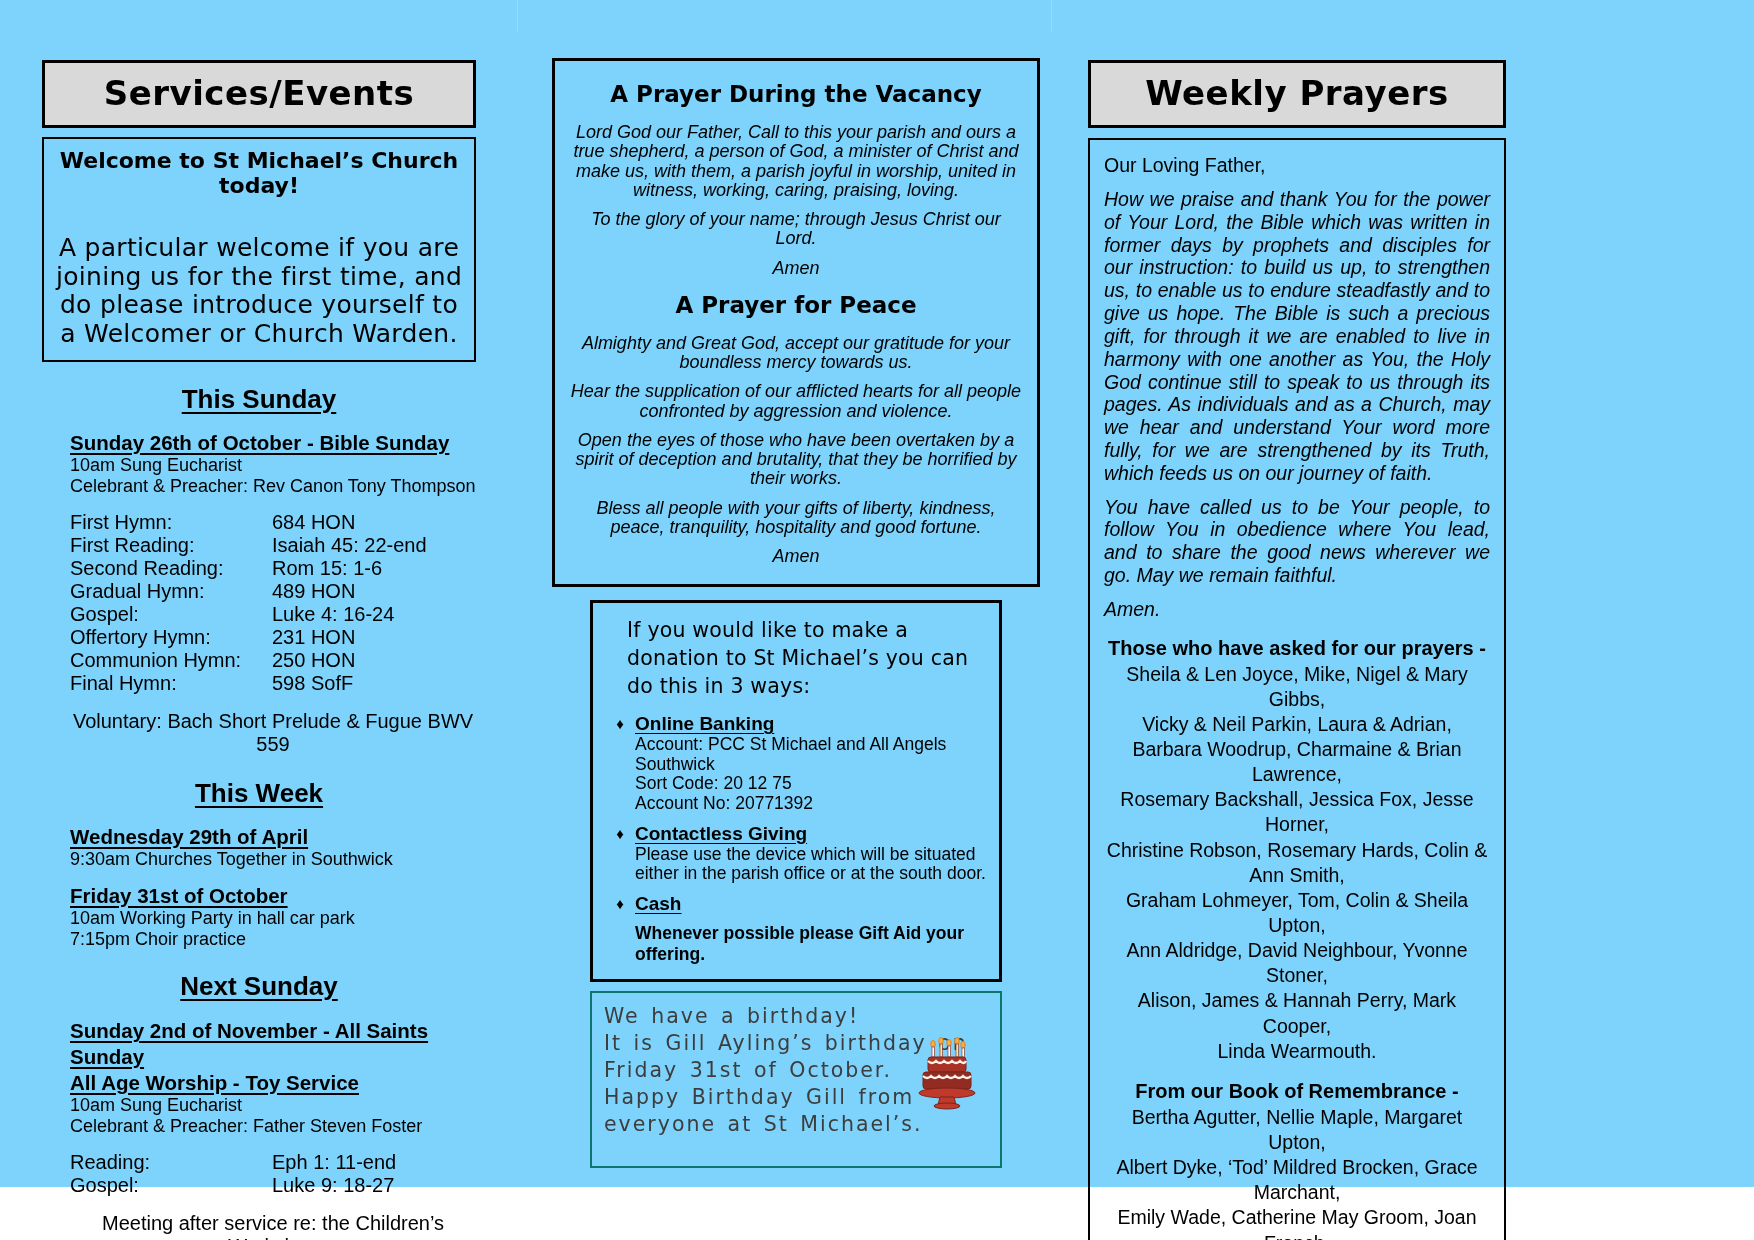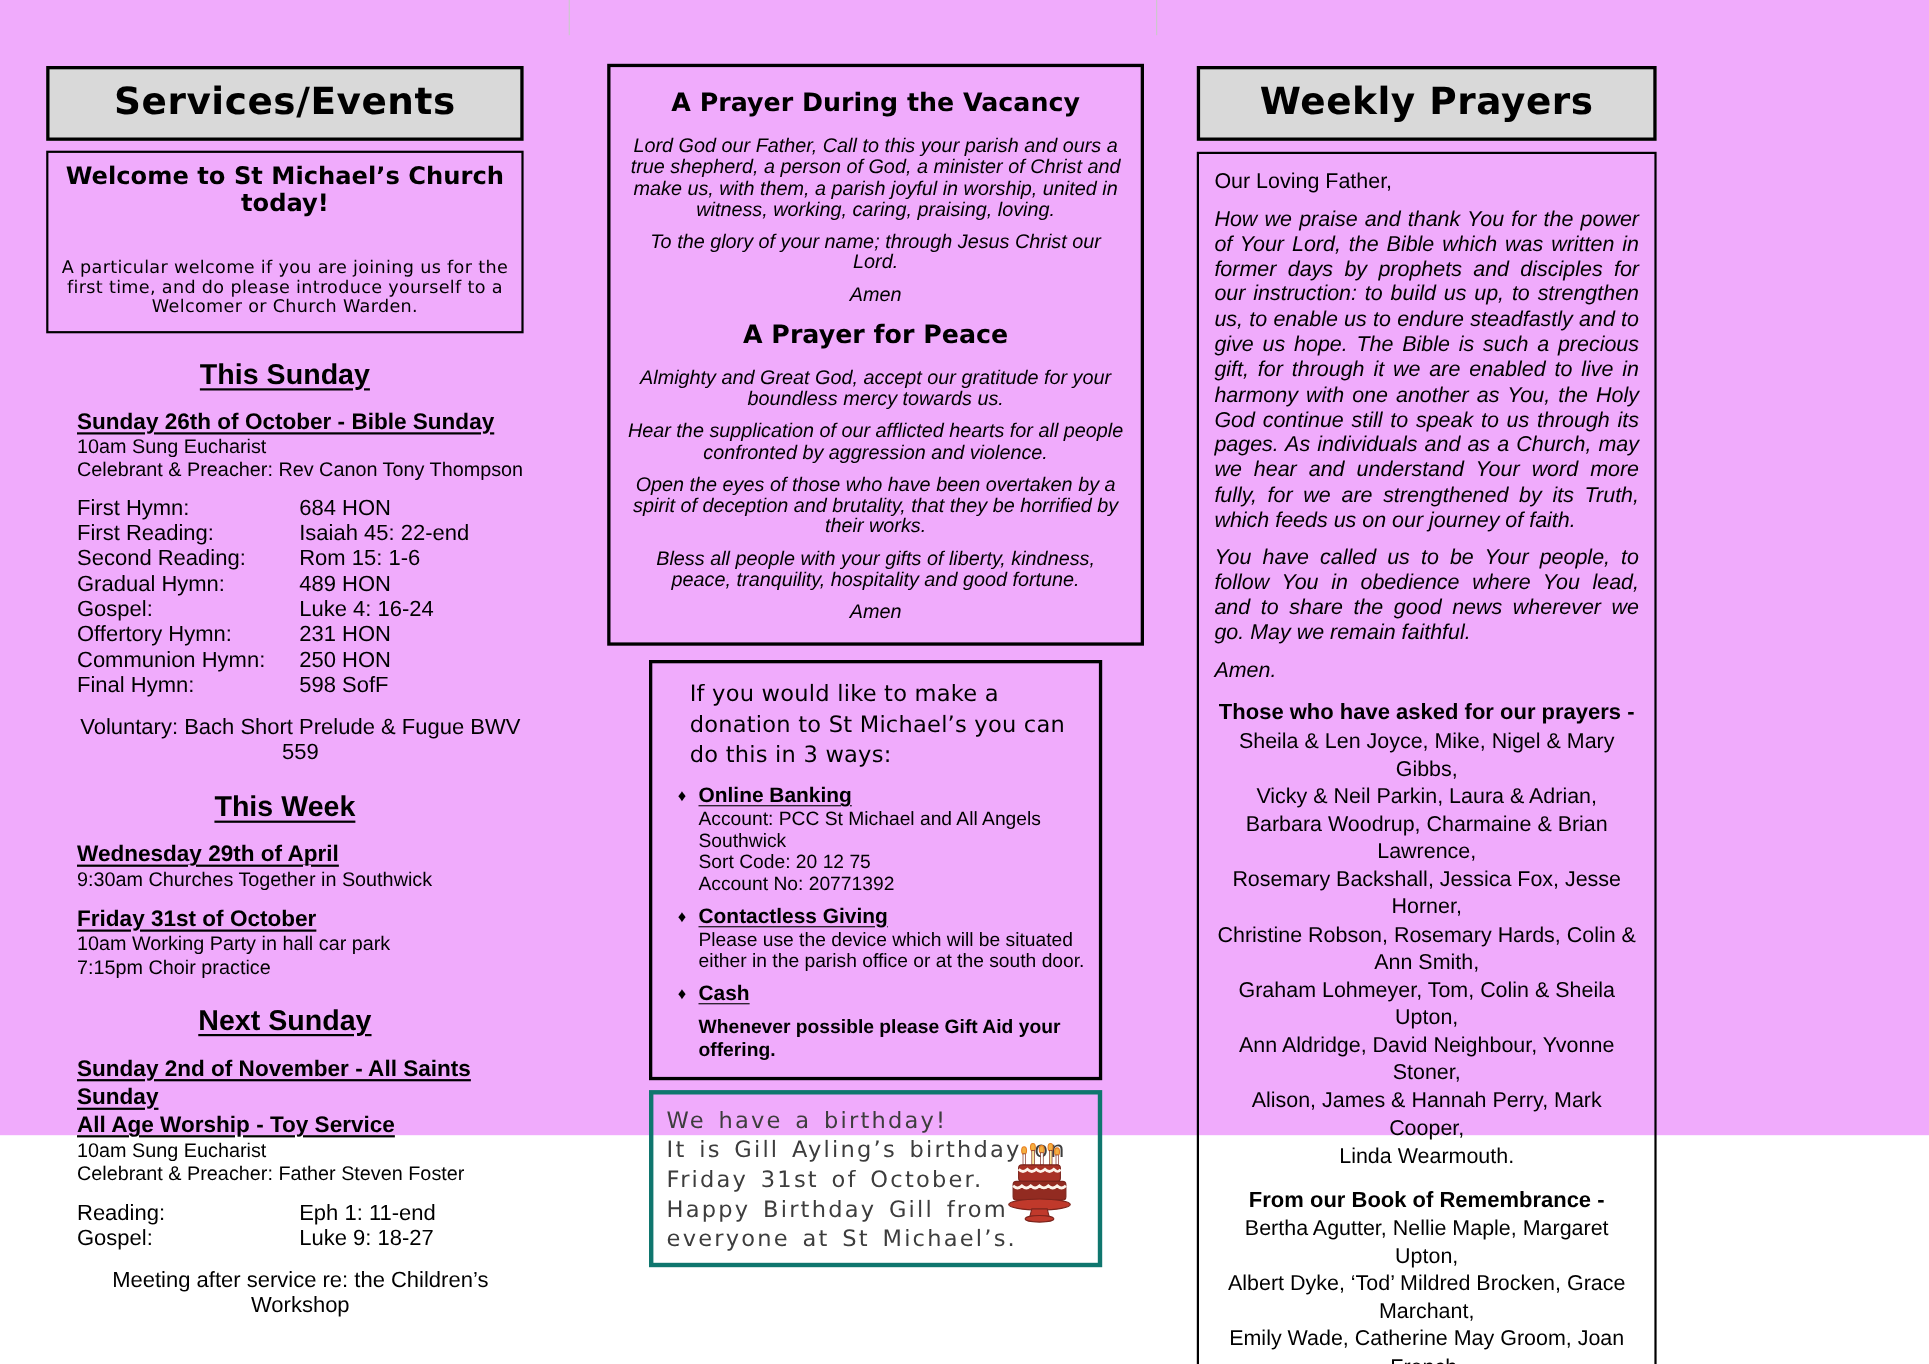--- a/index.html
+++ b/index.html
@@ -1,34 +1,34 @@
 <!DOCTYPE html>
 <html><head>
 <meta charset="utf-8">
 <style>
   * { margin:0; padding:0; box-sizing:border-box; }
   html,body { width:1754px; height:1240px; background:#ffffff; overflow:hidden;
               font-family:"Liberation Sans", sans-serif; color:#000; }
-  .page { position:relative; width:1754px; height:1032px; background:#f0abfc; }
+  .page { position:relative; width:1754px; height:1187px; background:#7dd3fc; }
 
   .fold-mark { position:absolute; top:0; width:1px; height:32px; background:#c9c9c9; }
   .fold-a { left:517px; } .fold-b { left:1051px; }
 
   .col { position:absolute; }
   .col-left  { left:42px;  top:60px; width:434px; }
   .col-mid   { left:552px; top:58px; width:488px; }
   .col-right { left:1088px; top:60px; width:418px; }
 
   .hdr-box { border:3px solid #000; background:#d9d9d9; text-align:center;
              padding:10px 0 12px; font-weight:bold; font-size:34px;
              font-family:"DejaVu Sans", sans-serif; letter-spacing:0.5px; }
 
   .welcome-box { border:2px solid #000; margin-top:9px; padding:9px 6px 12px; text-align:center; }
   .welcome-title { font-weight:bold; font-size:22px; font-family:"DejaVu Sans", sans-serif; margin-bottom:8px; }
-  .welcome-body { font-size:16px; line-height:1.14; font-family:"DejaVu Sans", sans-serif; letter-spacing:0.3px;margin-top:36px; }
+  .welcome-body { font-size:25px; line-height:1.14; font-family:"DejaVu Sans", sans-serif; letter-spacing:0.3px;margin-top:36px; }
 
   .section-heading { text-align:center; font-weight:bold; font-size:26px;
                      text-decoration:underline; text-underline-offset:4px; margin-top:22px; }
   .date-title { font-weight:bold; font-size:20.5px; text-decoration:underline; text-underline-offset:3px; }
   .body-line { font-size:18px; line-height:1.16; }
   .indent { padding-left:28px; }
   .block { margin-top:16px; }
   .row { font-size:20px; line-height:1.15; display:flex; }
   .row .lbl { width:202px; flex:none; }
   .rows { margin-top:14px; }
@@ -40,21 +40,21 @@
 
   .donate-box { border:3px solid #000; margin:13px 38px 0 38px; padding:14px 12px 10px; }
   .donate-intro { font-size:20.5px; line-height:1.35; font-family:"DejaVu Sans", sans-serif;
                   padding:0 0 4px 22px; letter-spacing:0.2px; }
   .method { display:flex; margin-top:9px; }
   .method .bullet { width:30px; flex:none; font-size:15px; padding-top:2px; text-align:center; }
   .method-title { font-weight:bold; font-size:19px; text-decoration:underline; text-underline-offset:3px; }
   .method-line { font-size:17.5px; line-height:1.12; }
   .gift-aid { font-weight:bold; font-size:17.5px; margin:8px 0 4px 30px; }
 
-  .bday-box { border:4px solid #0f766e; margin:9px 38px 0 38px; padding:10px 12px 8px;
+  .bday-box { border:2px solid #0f766e; margin:9px 38px 0 38px; padding:10px 12px 28px;
               position:relative; min-height:130px; }
   .bday-line { font-family:"DejaVu Sans", sans-serif; color:#3d3d3d; font-size:20.5px;
                line-height:1.32; letter-spacing:2px; word-spacing:3px; }
   .cake { position:absolute; right:22px; top:42px; }
 
   .wp-box { border:2px solid #000; margin-top:10px; padding:14px 14px 16px; }
   .wp-salutation { font-size:19.5px; margin-bottom:11px; }
   .wp-para { font-style:italic; font-size:19.5px; line-height:1.17; text-align:justify; margin-bottom:11px; }
   .names-heading { font-weight:bold; font-size:20px; text-align:center; margin:16px 0 2px; }
   .name-line { font-size:19.5px; line-height:1.29; text-align:center; }

